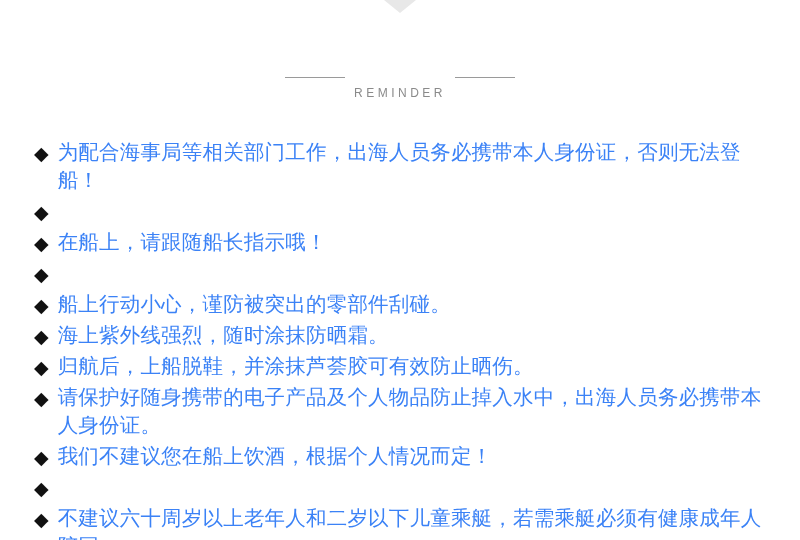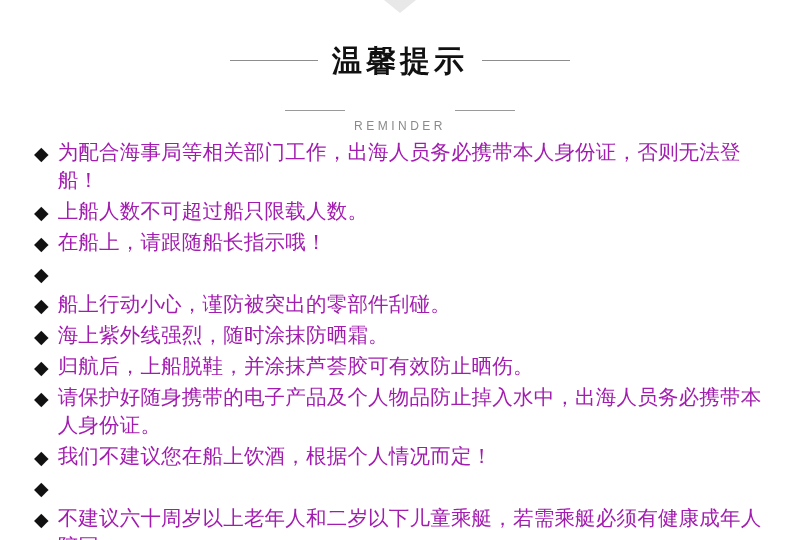--- a/index.html
+++ b/index.html
@@ -105,53 +105,47 @@
     font-size: 19px;
     line-height: 28px;
     color: #111111;
     margin-right: 9px;
     transform: translateY(1px);
   }
   .text {
     font-family: "DejaVu Sans", sans-serif;
     font-size: 20.5px;
     line-height: 28px;
-    color: #a21caf;
+    color: #3b82f6;
     letter-spacing: 0.2px;
     text-align: left;
   }
 </style>
 </head>
 <body>
 
 <div class="page">
 
   <div class="top-marker"></div>
 
   <div class="header">
-    <div class="title-row">
-      <div class="rule"></div>
-      <div class="title">温馨提示</div>
-      <div class="rule"></div>
-    </div>
     <div class="subtitle-row">
       <div class="sub-rule"></div>
       <div class="subtitle">REMINDER</div>
       <div class="sub-rule"></div>
     </div>
   </div>
 
   <div class="list">
     <div class="item">
       <span class="bullet">◆</span>
       <span class="text">为配合海事局等相关部门工作，出海人员务必携带本人身份证，否则无法登船！</span>
     </div>
     <div class="item">
       <span class="bullet">◆</span>
-      <span class="text">上船人数不可超过船只限载人数。</span>
     </div>
     <div class="item">
       <span class="bullet">◆</span>
       <span class="text">在船上，请跟随船长指示哦！</span>
     </div>
     <div class="item">
       <span class="bullet">◆</span>
     </div>
     <div class="item">
       <span class="bullet">◆</span>

